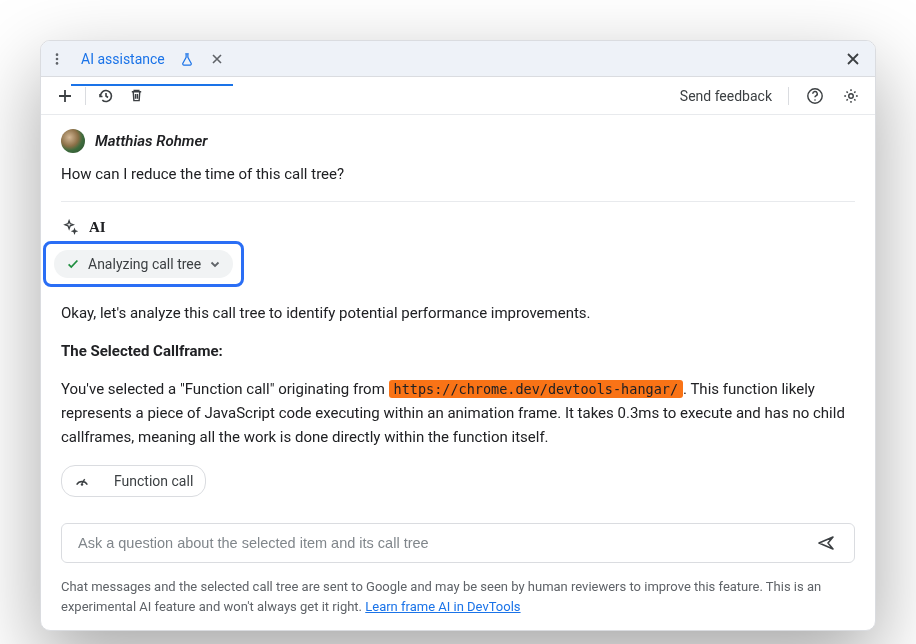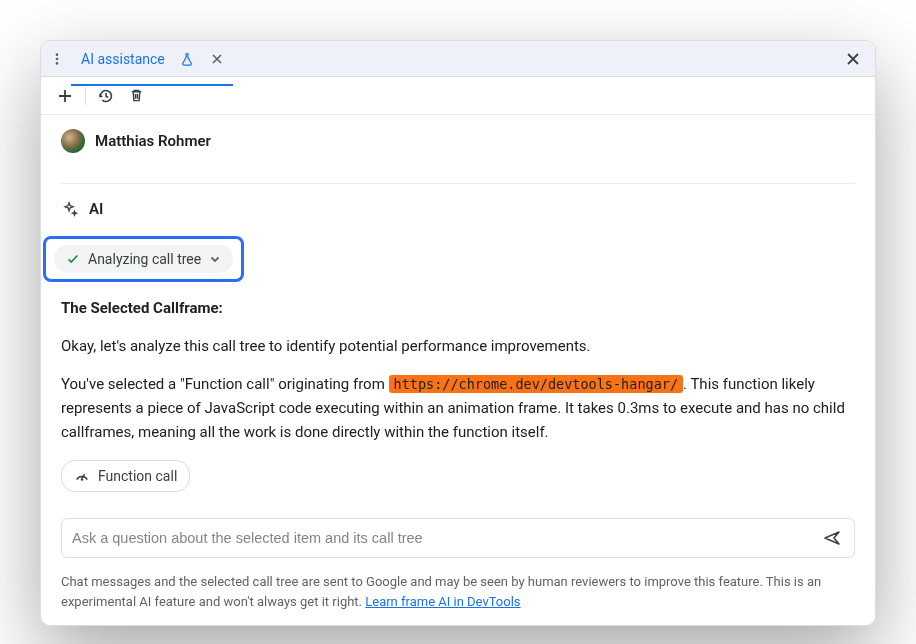--- a/index.html
+++ b/index.html
@@ -103,32 +103,33 @@
     padding-bottom: 18px;
   }
   .user-head {
     display:flex; align-items:center; gap:10px;
     margin-bottom: 12px;
   }
   .avatar {
     width:24px; height:24px; border-radius:50%;
     background: radial-gradient(circle at 35% 35%, #d4b896 0%, #8b6f47 40%, #3d6b3d 60%, #2a4a2a 100%);
   }
-  .user-name { font-weight:600; font-size:15px; }
+  .user-name { font-weight:600; font-size:15px;font-style:italic; }
   .user-question {
     font-size:15px;
     color:#202124;
   }
   .ai-block {
     border-top:1px solid #e8eaed;
     padding-top:16px;
   }
   .ai-head {
     display:flex; align-items:center; gap:10px;
-    margin-bottom:18px;
+    margin-bottom:5px;
+    font-family:Liberation Serif, serif;
   }
   .ai-label { font-weight:600; font-size:15px; }
   .status-chip-wrap {
     display:inline-block;
     border:3px solid #2a6ef5;
     border-radius:8px;
     padding:6px 8px;
     margin-bottom:14px;
     margin-left:-18px;
   }
@@ -153,36 +154,36 @@
   .ai-text strong { font-weight:700; }
   code.inline {
     font-family: ui-monospace, Menlo, Consolas, monospace;
     background:#f97316;
     padding:1px 5px;
     border-radius:3px;
     font-size:13.5px;
   }
   .func-chip {
     display:inline-flex;
-    gap:8px;
+    gap:24px;
     border:1px solid #dadce0;
     border-radius:14px;
     padding:7px 12px;
     font-size:14px;
     color:#3c4043;
     margin-top:2px;
     margin-bottom:12px;
   }
   .input-row {
     margin:6px 20px 8px 20px;
     border:1px solid #dadce0;
     border-radius:6px;
     display:flex;
     align-items:center;
-    padding:7px 10px;
+    padding:7px 16px;
   }
   .input-row input {
     flex:1;
     border:none;
     outline:none;
     font-size:14.5px;
     color:#202124;
     background:transparent;
   }
   .input-row input::placeholder { color:#80868b; }
@@ -250,29 +251,47 @@
     <div class="tool-btn">
       <svg width="16" height="16" viewBox="0 0 16 16" fill="none" stroke="#3c4043" stroke-width="1.6">
           <path d="M2.5 8a5.5 5.5 0 1 1 1.8 4.1M2 6v2.5h2.5M8 5v3l2 1.5"></path>
         </svg>
     </div>
     <div class="tool-btn">
       <svg width="15" height="15" viewBox="0 0 16 16" fill="none" stroke="#3c4043" stroke-width="1.5">
           <path d="M3 4h10M5.5 4V2.5h5V4M4.5 4l.7 9.5h5.6L11.5 4M7 6.5v5M9 6.5v5"></path>
         </svg>
     </div>
+    <div class="toolbar-right">
+      <span class="feedback">Send feedback</span>
+      <div class="divider"></div>
+      <div class="tool-btn">
+        <svg width="18" height="18" viewBox="0 0 20 20" fill="none" stroke="#3c4043" stroke-width="1.6">
+            <circle cx="10" cy="10" r="8"></circle>
+            <path d="M7.5 7.5a2.5 2.5 0 1 1 3.5 2.3c-.8.4-1 .9-1 1.7"></path>
+            <circle cx="10" cy="14.5" r="0.9" fill="#3c4043" stroke="none"></circle>
+          </svg>
+      </div>
+      <div class="tool-btn">
+        <svg width="18" height="18" viewBox="0 0 20 20" fill="none" stroke="#3c4043" stroke-width="1.6">
+            <circle cx="10" cy="10" r="2.5"></circle>
+            <path d="M10 2.5v2M10 15.5v2M17.5 10h-2M4.5 10h-2M15 5l-1.4 1.4M6.4 13.6L5 15M15 15l-1.4-1.4M6.4 6.4L5 5"></path>
+          </svg>
+      </div>
+    </div>
   </div>
 
   <div class="content">
 
     <div class="user-block">
       <div class="user-head">
         <div class="avatar"></div>
         <span class="user-name">Matthias Rohmer</span>
       </div>
+      <div class="user-question">How can I reduce the time of this call tree?</div>
     </div>
 
     <div class="ai-block">
       <div class="ai-head">
         <span>
           <svg width="18" height="18" viewBox="0 0 20 20" fill="none" stroke="#3c4043" stroke-width="1.4">
               <path d="M9 3l1.2 3.3L13.5 7.5 10.2 8.7 9 12 7.8 8.7 4.5 7.5 7.8 6.3 9 3zM15 12.5l.6 1.6 1.6.6-1.6.6-.6 1.6-.6-1.6-1.6-.6 1.6-.6.6-1.6z"></path>
             </svg>
         </span>
         <span class="ai-label">AI</span>
@@ -288,22 +307,22 @@
           <span>Analyzing call tree</span>
           <span class="chev">
             <svg width="12" height="12" viewBox="0 0 12 12" fill="none" stroke="#5f6368" stroke-width="1.8">
                 <path d="M2.5 4.5l3.5 3.5 3.5-3.5"></path>
               </svg>
           </span>
         </div>
       </div>
 
       <div class="ai-text">
+        <p>Okay, let's analyze this call tree to identify potential performance improvements.</p>
         <p><strong>The Selected Callframe:</strong></p>
-        <p>Okay, let's analyze this call tree to identify potential performance improvements.</p>
         <p>
           <span>You've selected a "Function call" originating from </span><code class="inline">https://chrome.dev/devtools-hangar/</code><span>. This function likely represents a piece of JavaScript code executing within an animation frame. It takes 0.3ms to execute and has no child callframes, meaning all the work is done directly within the function itself.</span>
         </p>
       </div>
 
       <div class="func-chip">
         <span>
           <svg width="16" height="16" viewBox="0 0 18 18" fill="none" stroke="#3c4043" stroke-width="1.6">
               <path d="M3 13a7 7 0 0 1 12 0"></path>
               <circle cx="9" cy="13" r="1.4" fill="#3c4043" stroke="none"></circle>

